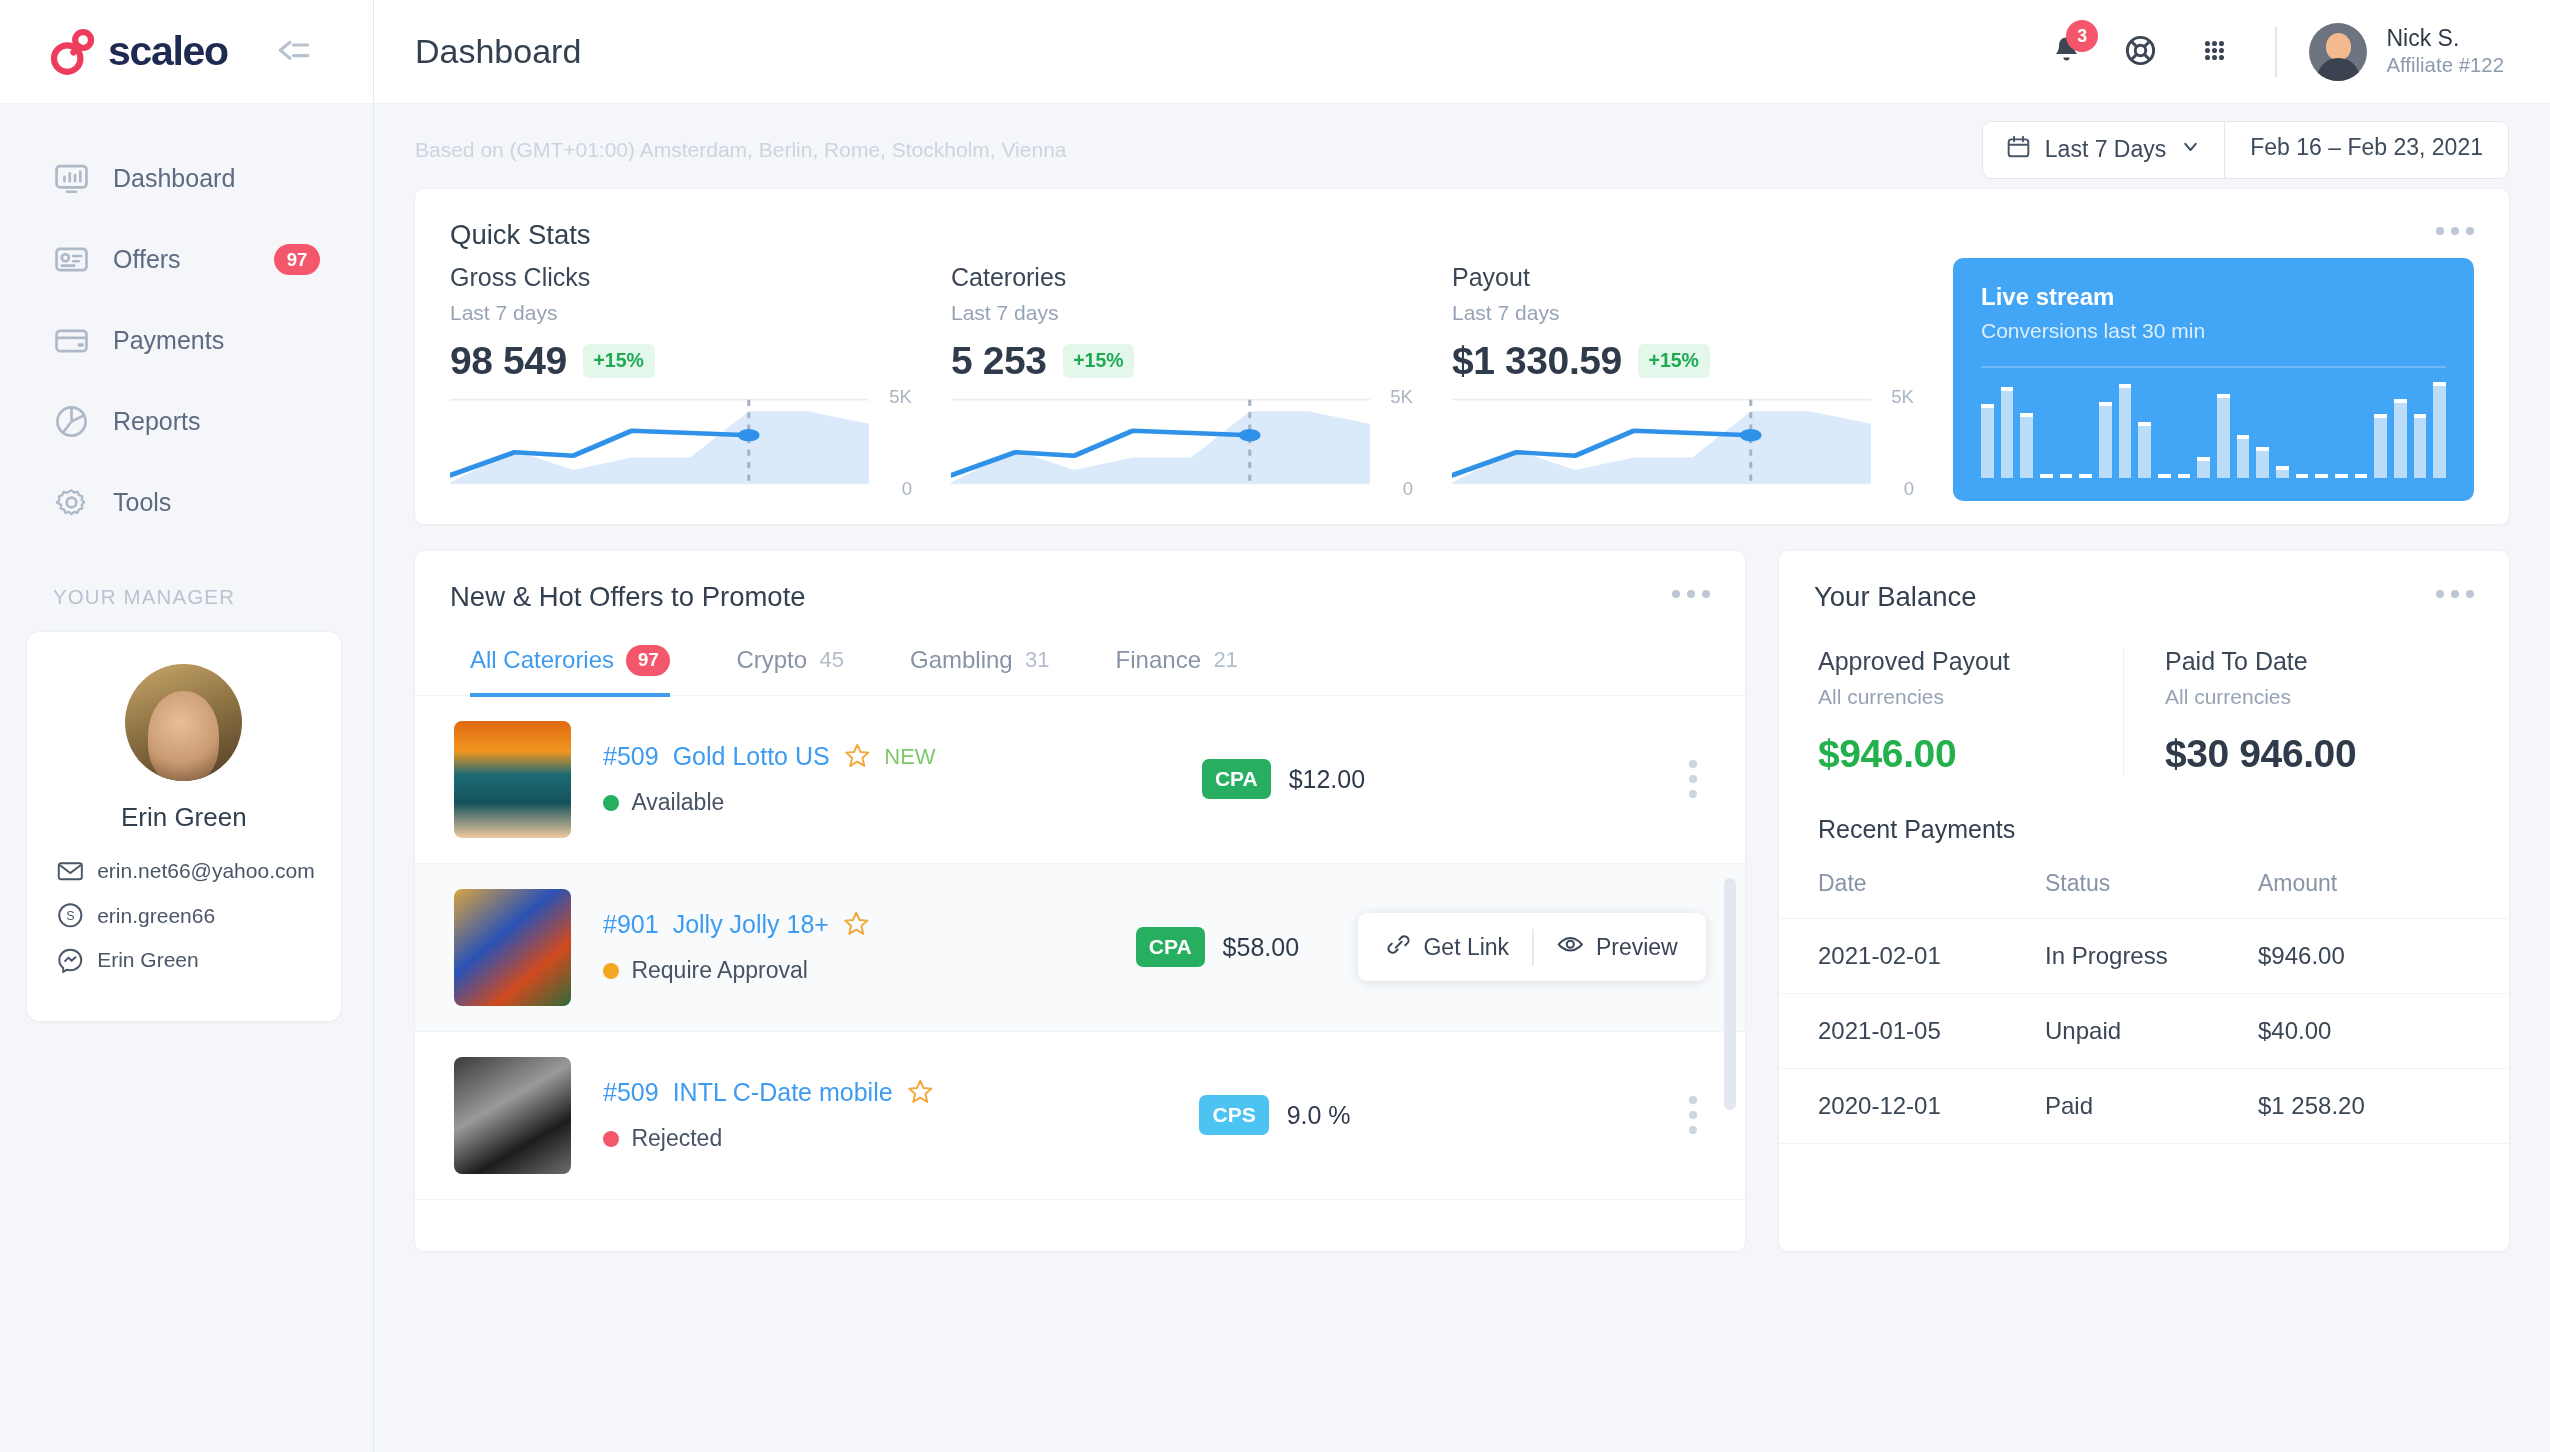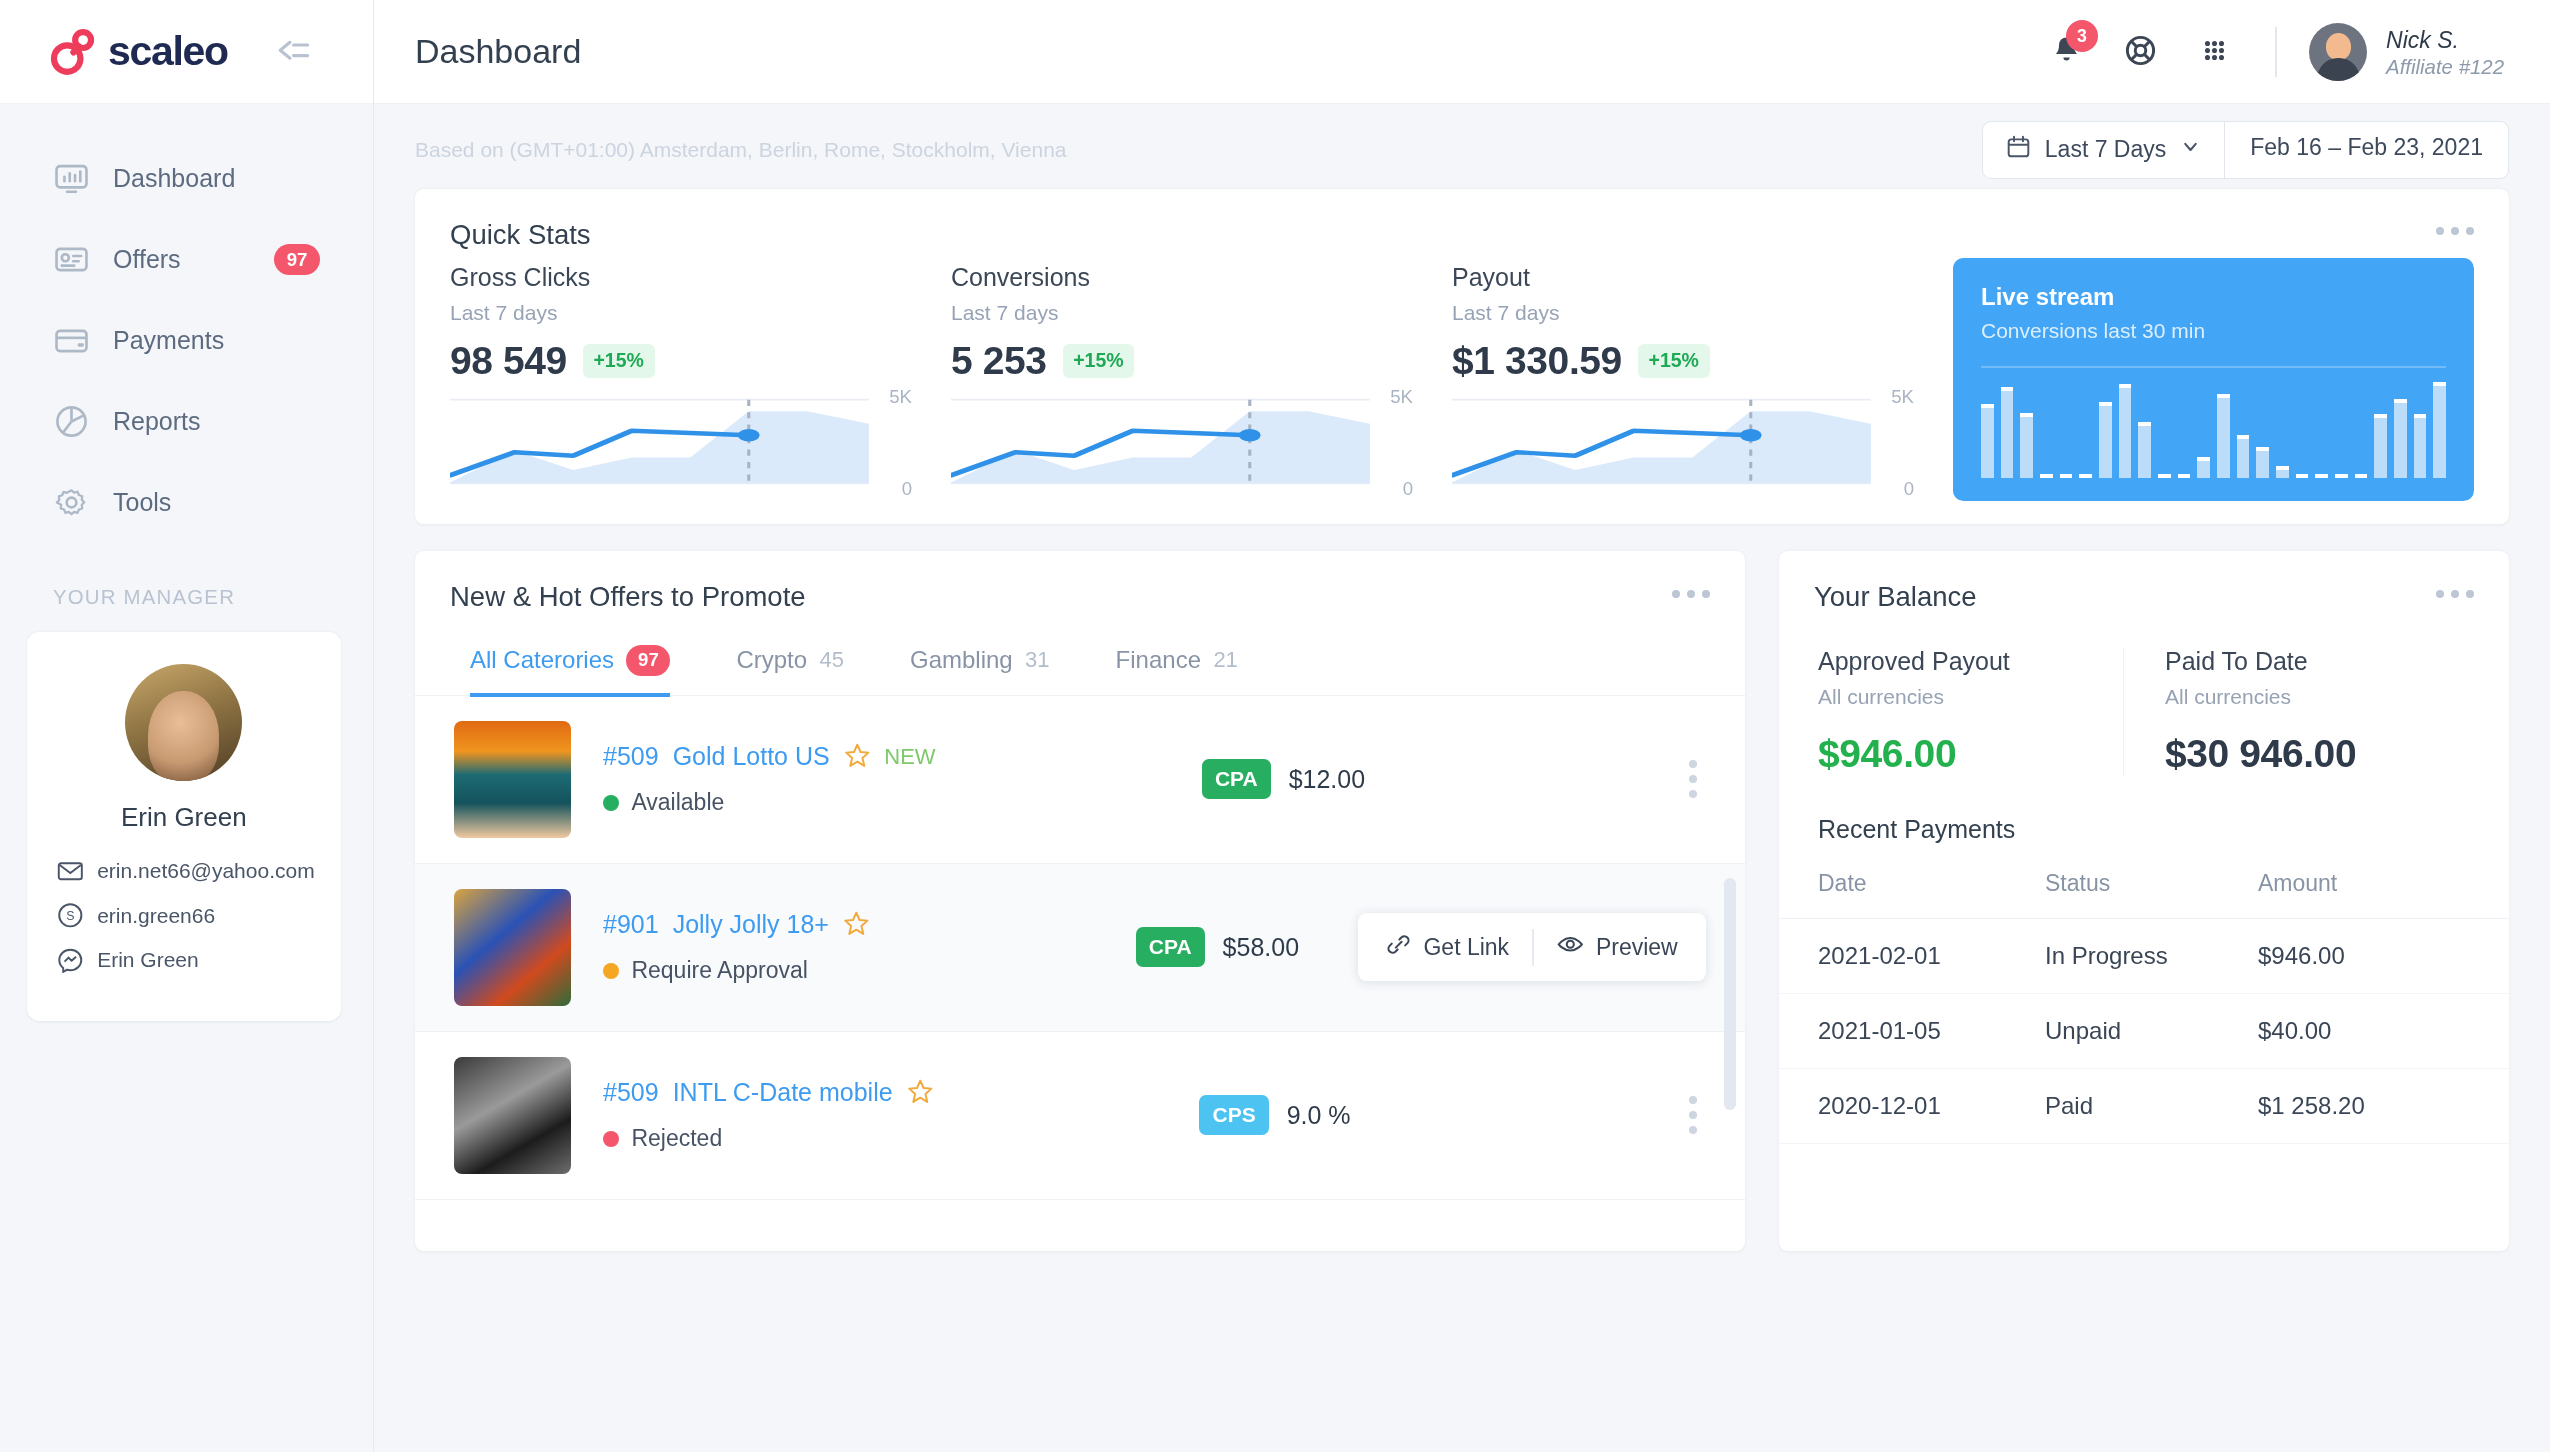--- a/index.html
+++ b/index.html
@@ -85,21 +85,21 @@
   .page-title { font-size: 34px; color: #33404f; }
   .top-right { margin-left: auto; display: flex; align-items: center; }
   .top-ico { position: relative; margin-left: 39px; cursor: pointer; }
   .bell-badge {
     position: absolute; top: -12.4px; right: -14px;
     background: #f4576b; color: #fff; font-size: 17.7px; font-weight: bold;
     border-radius: 50%; width: 32px; height: 32px;
     display: flex; align-items: center; justify-content: center;
   }
   .top-divider { width: 1.8px; height: 50px; background: #e4e8ee; margin: 0 32px 0 43px; }
-  .user-box { display: flex; align-items: flex-end; cursor: pointer; font-style: italic; }
+  .user-box { display: flex; align-items: center; cursor: pointer; }
   .user-avatar {
     width: 58px; height: 58px; border-radius: 50%; margin-right: 19.5px;
     background: #6d7480; position: relative; overflow: hidden;
   }
   .user-avatar::before {
     content: ""; position: absolute; left: 17px; top: 10.6px;
     width: 25px; height: 26.6px; border-radius: 50% 50% 46% 46%;
     background: #f3ba8f;
   }
   .user-avatar::after {
@@ -481,21 +481,21 @@
                 <polyline points="0,88 42,62 80,66 118,38 194,43" fill="none" stroke="#2f92e8" stroke-width="5" stroke-linecap="round" stroke-linejoin="round"></polyline>
                 <line x1="194" y1="3" x2="194" y2="97" stroke="#a8b3c2" stroke-width="2" stroke-dasharray="7,7"></line>
                 <circle cx="194" cy="43" r="7" fill="#2f92e8"></circle>
               </svg>
               <span class="spark-max">5K</span>
               <span class="spark-min">0</span>
             </div>
           </div>
 
           <div class="stat">
-            <div class="stat-label">Conversions</div>
+            <div class="stat-label">Caterories</div>
             <div class="stat-sub">Last 7 days</div>
             <div class="stat-val-row">
               <span class="stat-val">5 253</span>
               <span class="stat-delta">+15%</span>
             </div>
             <div class="spark">
               <svg viewBox="0 0 300 100" width="100%" height="89" preserveAspectRatio="none">
                 <line x1="0" y1="3" x2="272" y2="3" stroke="#e9edf3" stroke-width="2"></line>
                 <line x1="0" y1="97" x2="272" y2="97" stroke="#e9edf3" stroke-width="2"></line>
                 <polygon points="0,97 0,96 42,60 80,82 118,68 156,68 194,16 232,16 272,30 272,97" fill="#dbeafb"></polygon>

